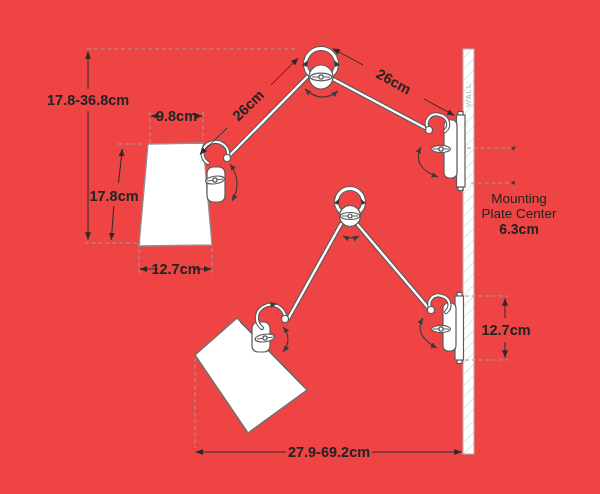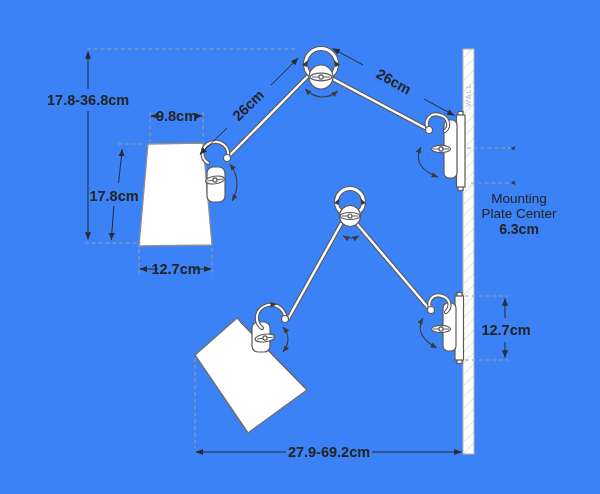--- a/index.html
+++ b/index.html
@@ -1,16 +1,16 @@
 <!DOCTYPE html>
 <html><head>
 <meta charset="utf-8">
 <style>
   html,body{margin:0;padding:0;background:#ffffff;}
-  .stage{width:600px;height:494px;position:relative;background:#3b82f6;overflow:hidden;}
+  .stage{width:600px;height:494px;position:relative;background:#ef4444;overflow:hidden;}
   svg{display:block;}
   .dash{stroke:#9e9e9e;stroke-width:1;stroke-dasharray:4 2.8;fill:none;}
   .dim{stroke:#2b2b2b;stroke-width:1;fill:none;}
   .dimtxt{font:700 14.5px "Liberation Sans",sans-serif;fill:#232323;}
   .notetxt{font:400 13.5px "Liberation Sans",sans-serif;fill:#232323;}
   .notetxt-b{font:700 14px "Liberation Sans",sans-serif;fill:#232323;}
   .walltxt{font:400 7.5px "Liberation Sans",sans-serif;fill:#b8b8b8;letter-spacing:1px;}
   .shade{fill:#ffffff;stroke:#8f8f8f;stroke-width:1.3;}
   .shade2{fill:#ffffff;stroke:#6f6f6f;stroke-width:1.4;}
   .rim{stroke:#5f5f5f;stroke-width:1;fill:none;}

